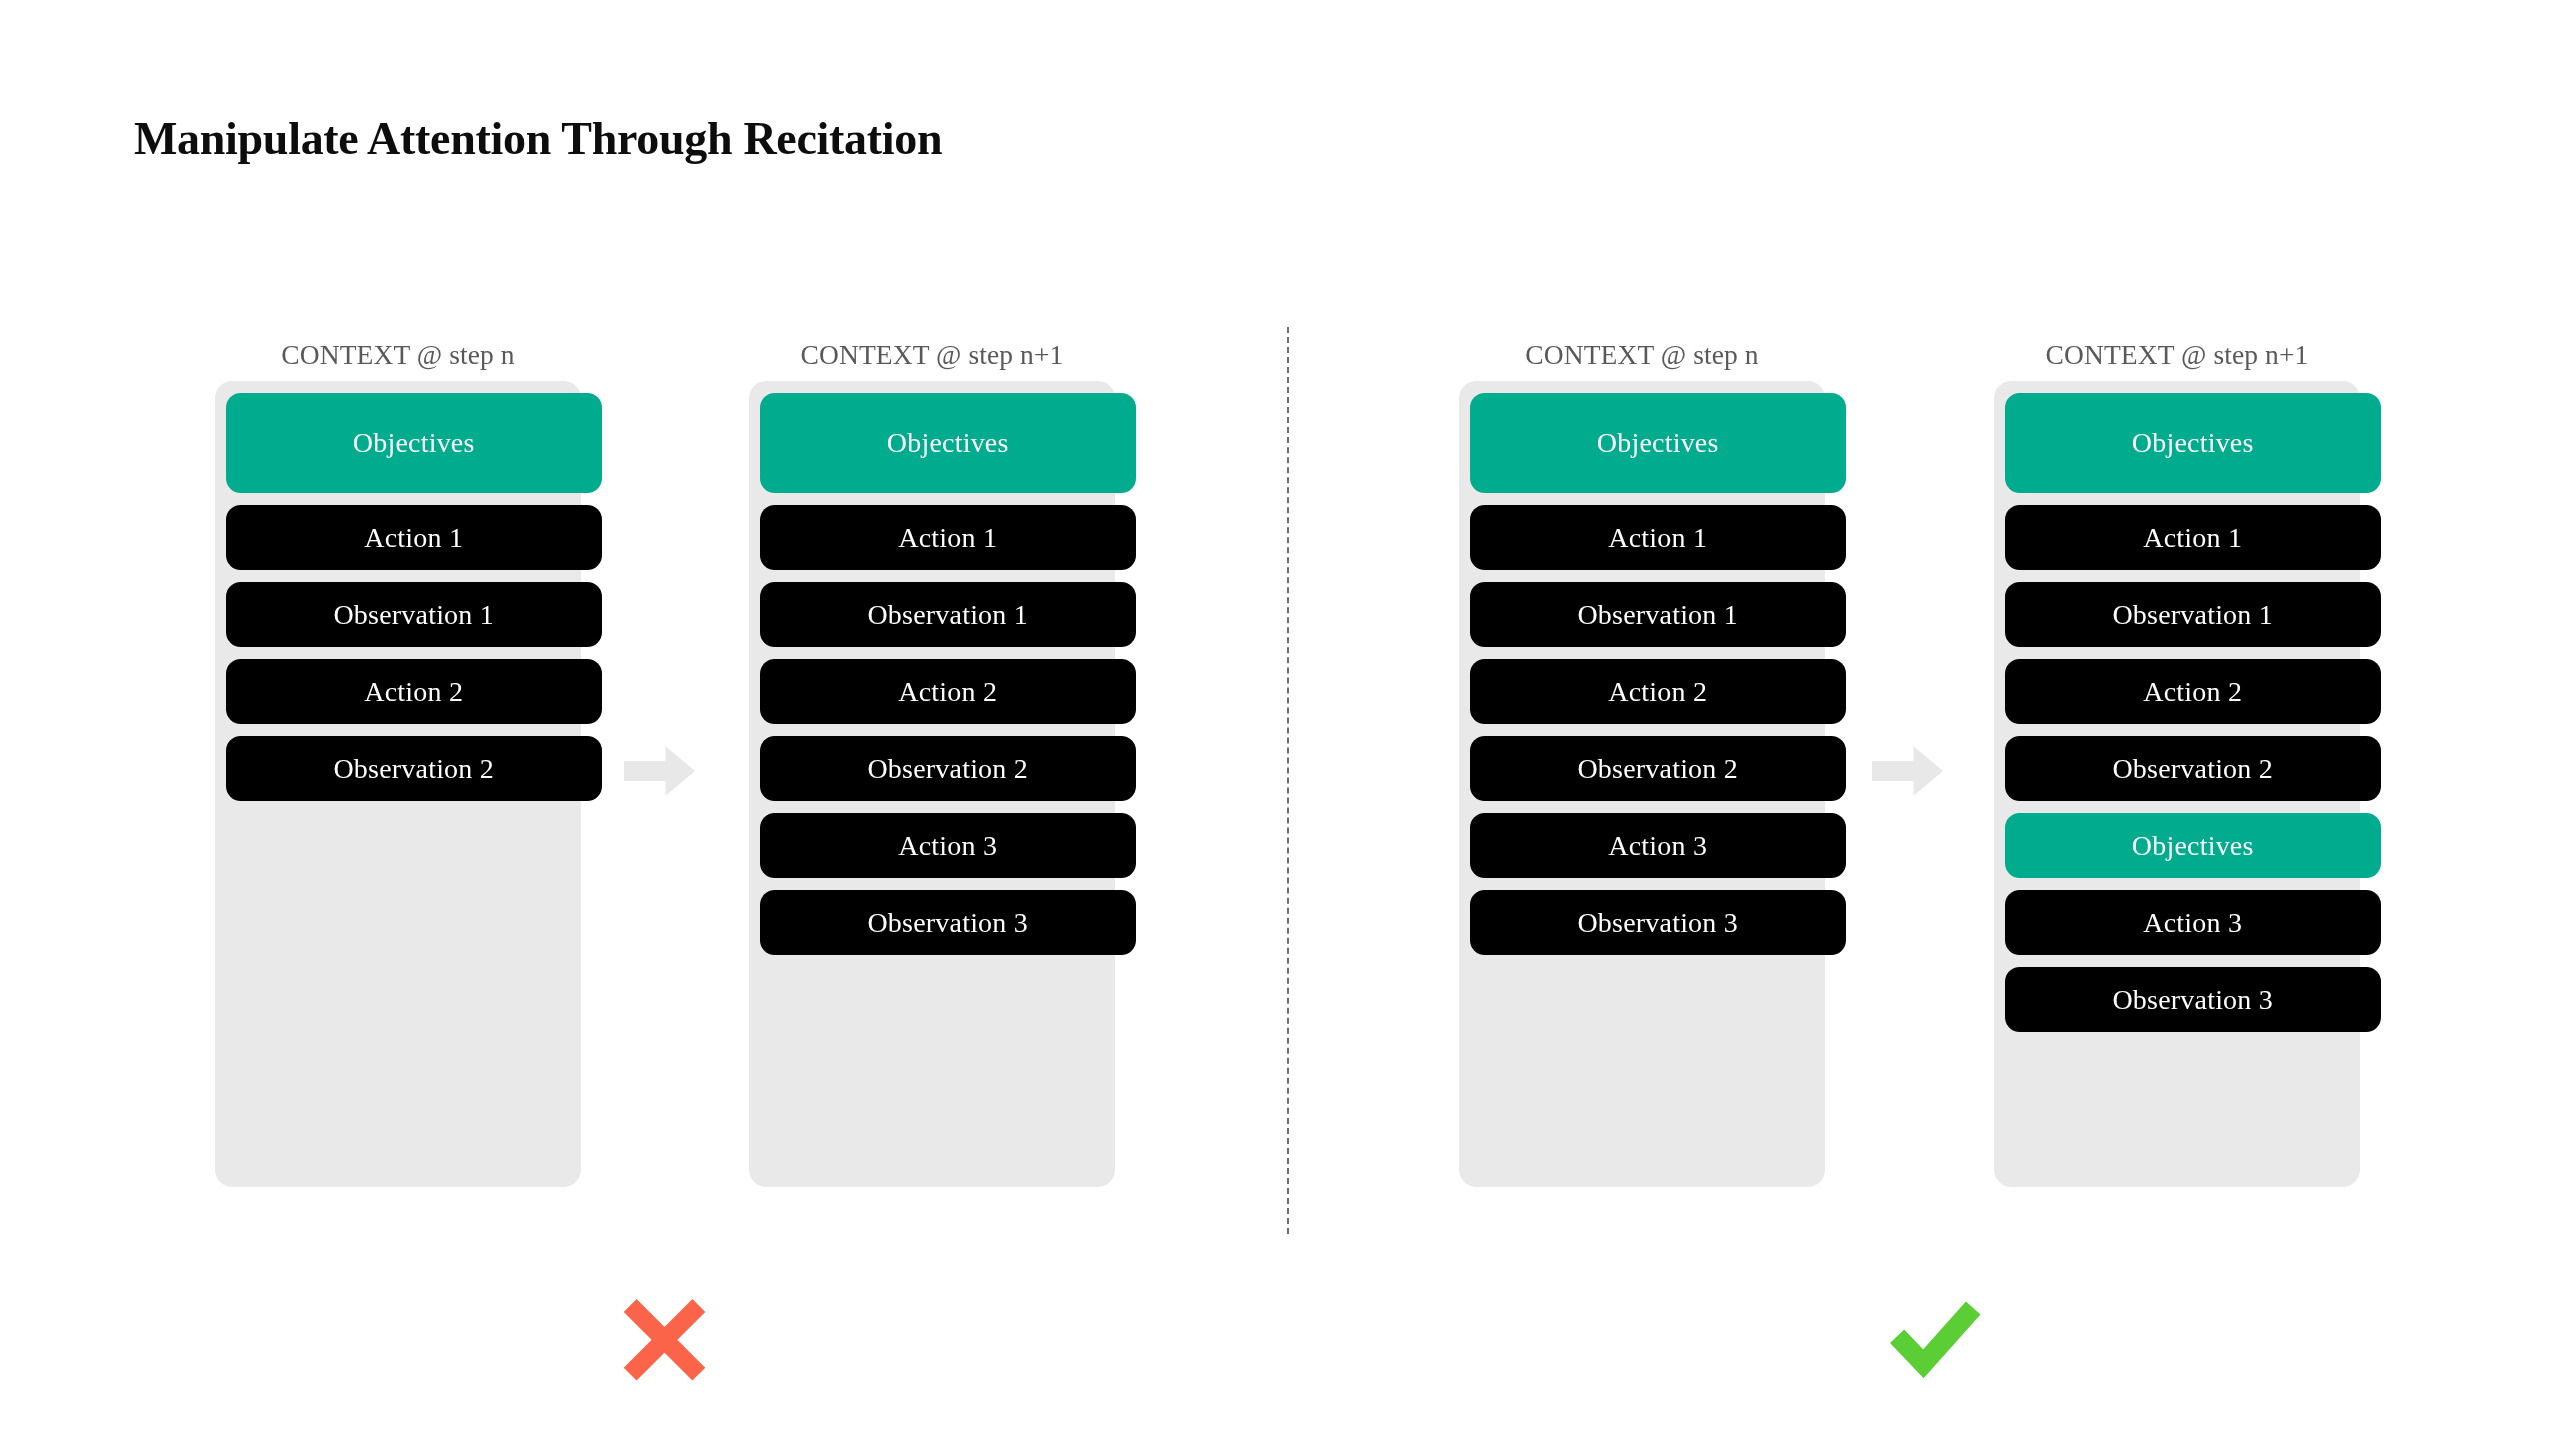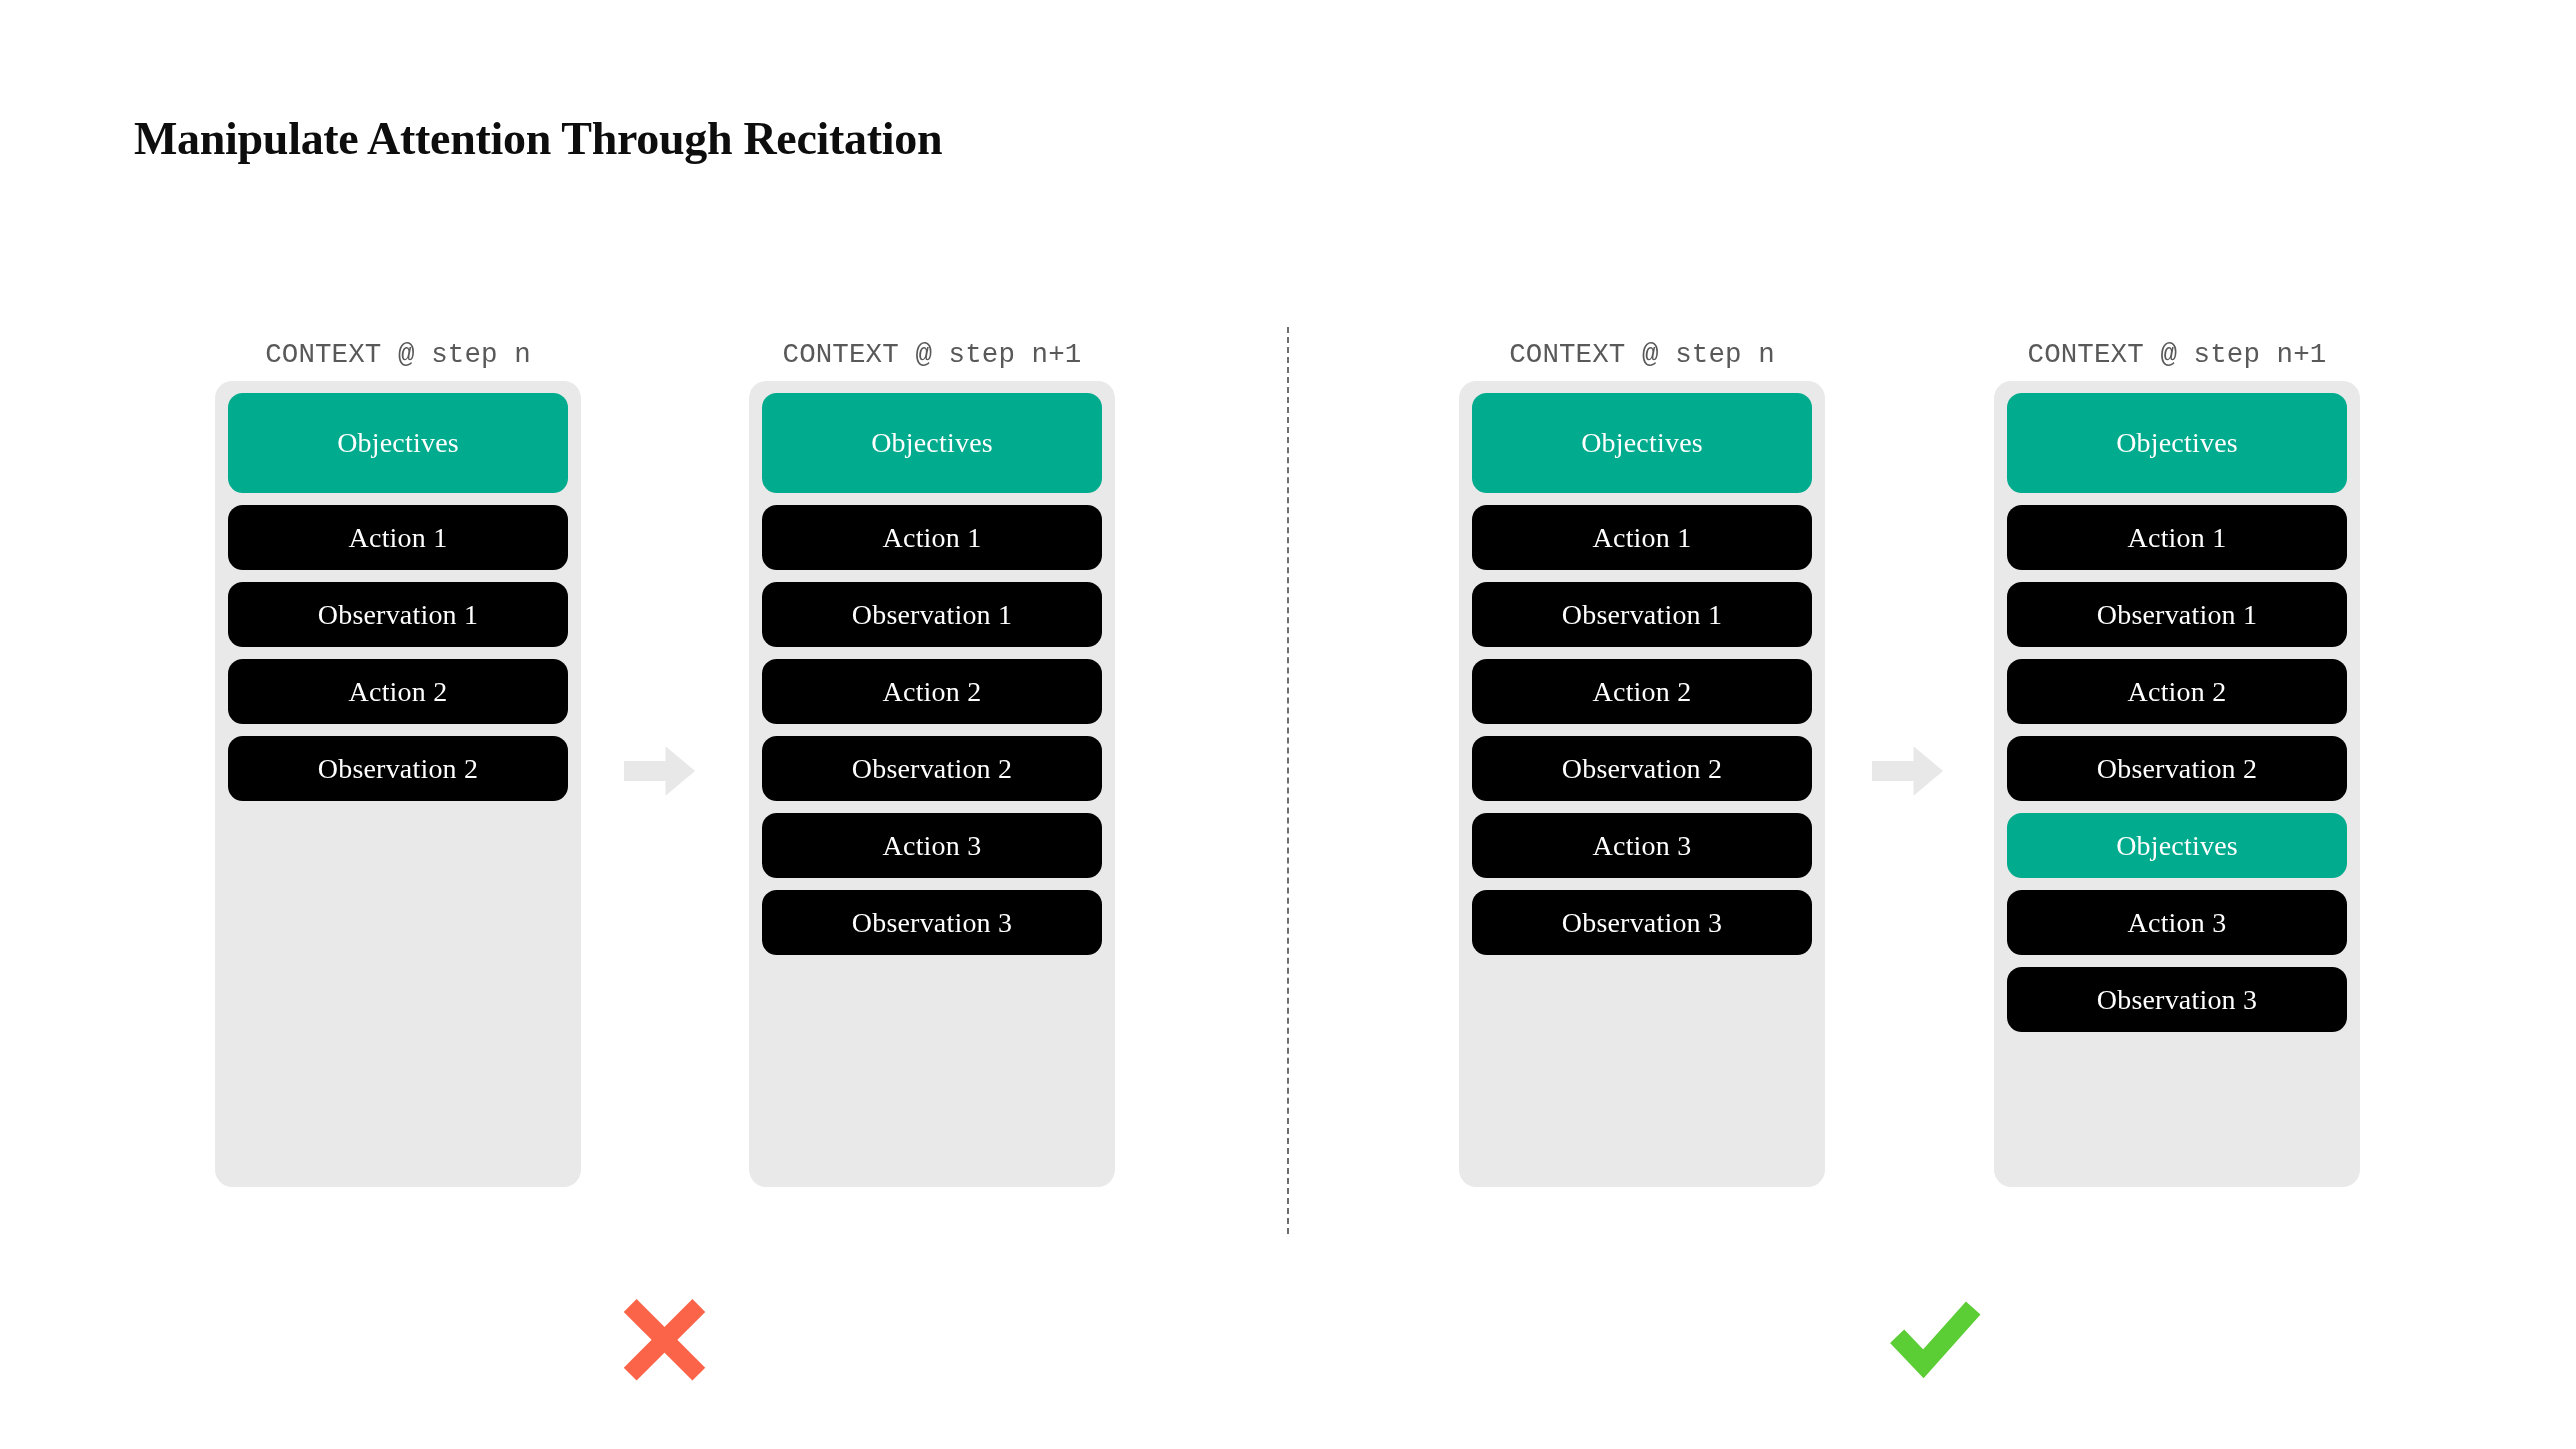--- a/index.html
+++ b/index.html
@@ -42,42 +42,42 @@
     position: absolute;
     width: 366px;
   }
 
   .column-header {
     position: absolute;
     left: 0;
     top: 0;
     width: 366px;
     text-align: center;
-    font-family: Liberation Mono, monospace;
+    font-family: Liberation Serif, serif;
     font-size: 27.5px;
     color: #595959;
     letter-spacing: 0.1px;
     white-space: nowrap;
   }
 
   .stack {
     position: absolute;
     left: 0;
     top: 42px;
     width: 366px;
     height: 806px;
     background: #e9e9e9;
     border-radius: 17.4px;
     box-sizing: border-box;
     padding: 12px 10.7px;
   }
 
   .chip {
     position: relative;
-    width: 340px;
+    width: 376px;
     margin: 0 auto 12px auto;
     border-radius: 14.8px;
     display: flex;
     align-items: center;
     justify-content: center;
     color: #ffffff;
     font-family: "Liberation Serif", serif;
     font-size: 28px;
     letter-spacing: 0.2px;
     box-sizing: border-box;

